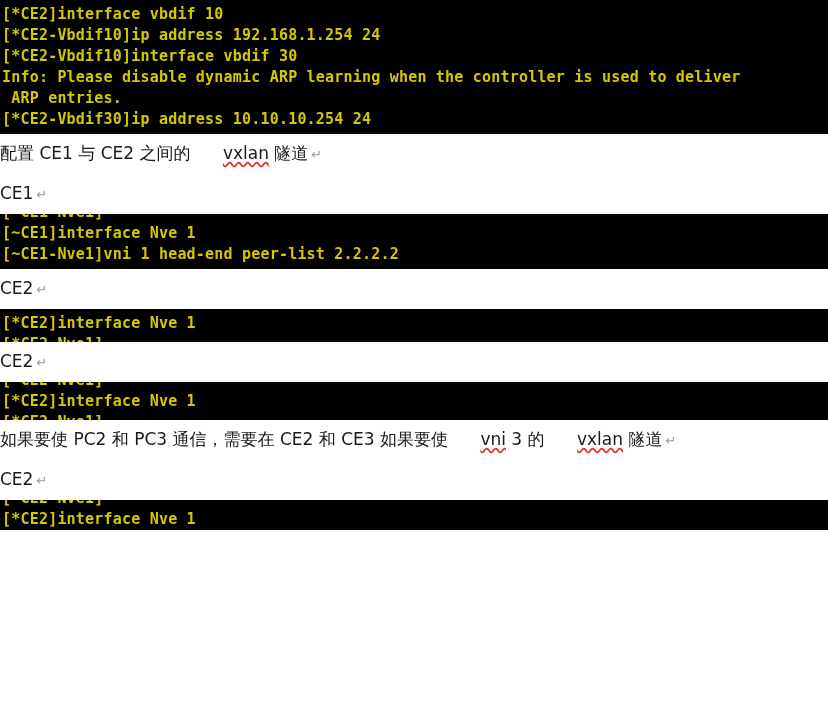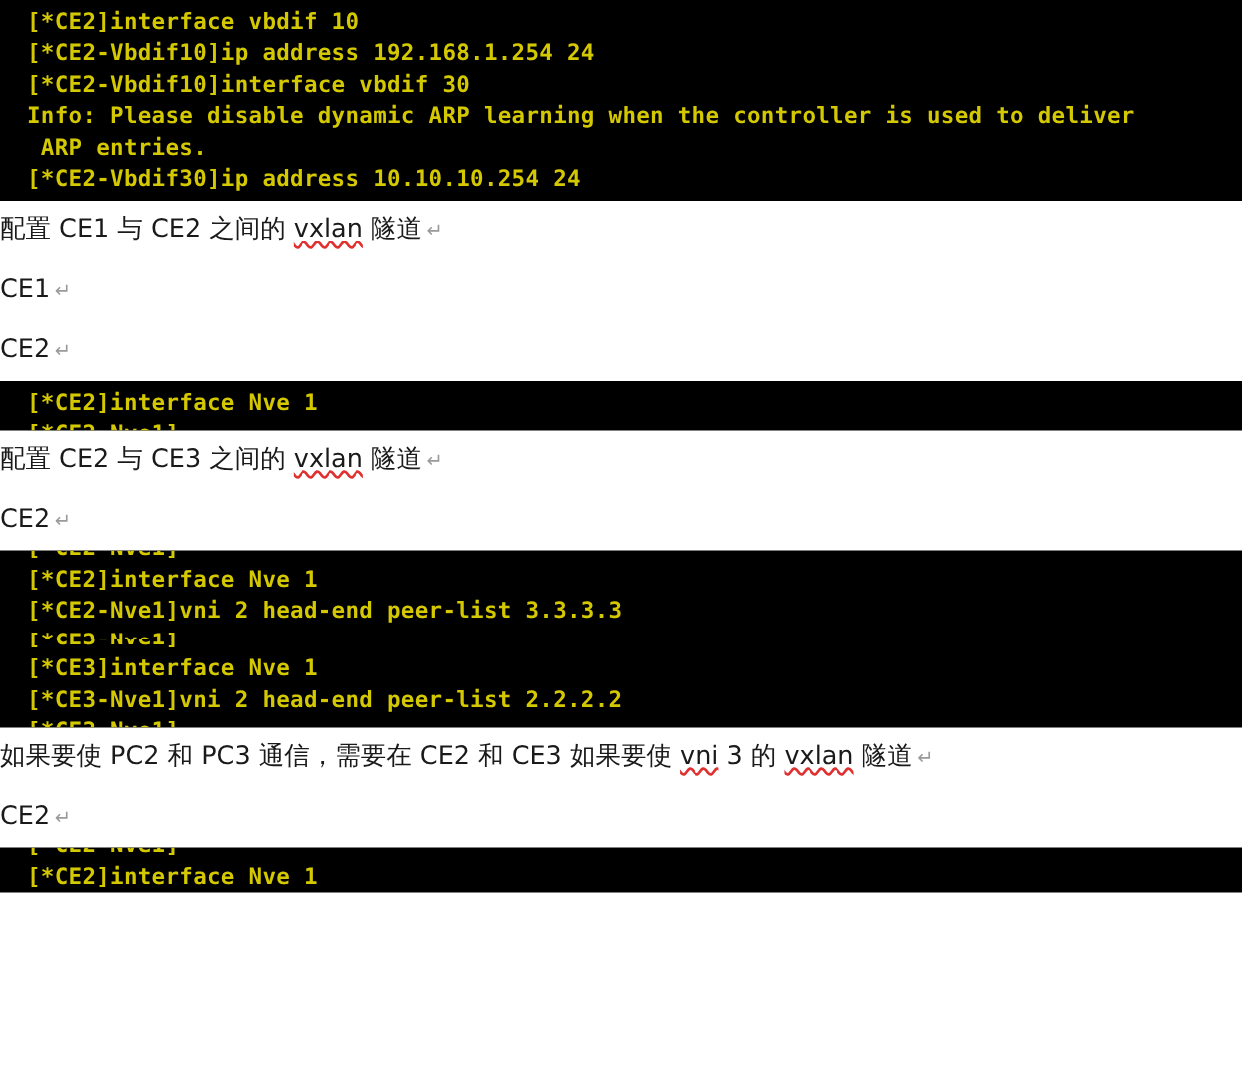--- a/index.html
+++ b/index.html
@@ -24,21 +24,21 @@
     box-sizing: border-box;
   }
   .term-inner {
     font-family: "DejaVu Sans Mono", "Liberation Mono", monospace;
     font-size: 15px;
     font-weight: bold;
     line-height: 21px;
     color: #d4c800;
     letter-spacing: 0.2px;
     white-space: pre;
-    padding-left: 18px;
+    padding-left: 2px;
   }
   .term-line {
     height: 21px;
   }
   
   .clip-top {
     height: 9px;
     overflow: hidden;
     position: relative;
   }
@@ -65,59 +65,57 @@
   .pilcrow {
     color: #9a9a9a;
     font-size: 13px;
     padding-left: 3px;
   }
   .sp {
     
     text-decoration: underline wavy #e03131;
     text-decoration-skip-ink: none;
     text-underline-offset: 2px;
+    margin-left: 27px;
   }
 </style>
 </head>
 <body>
 
 <div id="root">
     <div class="term">
       <div style="height: 4px;"></div>
       <div class="term-inner"><div class="term-line">[*CE2]interface vbdif 10</div><div class="term-line">[*CE2-Vbdif10]ip address 192.168.1.254 24</div><div class="term-line">[*CE2-Vbdif10]interface vbdif 30</div><div class="term-line">Info: Please disable dynamic ARP learning when the controller is used to deliver</div><div class="term-line"> ARP entries.</div><div class="term-line">[*CE2-Vbdif30]ip address 10.10.10.254 24</div></div>
       <div style="height: 4px;"></div>
     </div>
     <div class="para"><span>配置 CE1 与 CE2 之间的 </span><span class="sp">vxlan</span><span> 隧道</span><span class="pilcrow">↵</span></div>
     <div class="para"><span>CE1</span><span class="pilcrow">↵</span></div>
+    <div class="term">
+      <div class="clip-top">
+        <div class="term-inner"><div class="term-line">[~CE1-Nve1]</div></div>
+      </div>
+      <div class="term-inner"><div class="term-line">[~CE1]interface Nve 1</div><div class="term-line">[~CE1-Nve1]vni 1 head-end peer-list 2.2.2.2</div></div>
+      <div style="height: 4px;"></div>
+    </div>
     <div class="para"><span>CE2</span><span class="pilcrow">↵</span></div>
     <div class="term">
       <div style="height: 4px;"></div>
       <div class="term-inner"><div class="term-line">[*CE2]interface Nve 1</div></div>
       <div class="clip-bot">
         <div class="term-inner"><div class="term-line">[*CE2-Nve1]</div></div>
       </div>
     </div>
-    <div class="para"><span>配置 CE2 与 CE3 之间的 </span><span class="sp">vxlan</span><span> 隧道</span><span class="pilcrow">↵</span></div>
     <div class="para"><span>CE2</span><span class="pilcrow">↵</span></div>
     <div class="term">
       <div class="clip-top">
         <div class="term-inner"><div class="term-line">[*CE2-Nve1]</div></div>
       </div>
-      <div class="term-inner"><div class="term-line">[*CE2]interface Nve 1</div><div class="term-line">[*CE2-Nve1]vni 2 head-end peer-list 3.3.3.3</div></div>
+      <div class="term-inner"><div class="term-line">[*CE2]interface Nve 1</div></div>
       <div class="clip-bot">
         <div class="term-inner"><div class="term-line">[*CE2-Nve1]</div></div>
-      </div>
-    </div>
-    <div class="term">
-      <div class="clip-top">
-        <div class="term-inner"><div class="term-line">[*CE3-Nve1]</div></div>
-      </div>
-      <div class="term-inner"><div class="term-line">[*CE3]interface Nve 1</div><div class="term-line">[*CE3-Nve1]vni 2 head-end peer-list 2.2.2.2</div></div>
-      <div class="clip-bot">
-        <div class="term-inner"><div class="term-line">[*CE3-Nve1]</div></div>
       </div>
     </div>
     <div class="para"><span>如果要使 PC2 和 PC3 通信，需要在 CE2 和 CE3 如果要使 </span><span class="sp">vni</span><span> 3 的 </span><span class="sp">vxlan</span><span> 隧道</span><span class="pilcrow">↵</span></div>
     <div class="para"><span>CE2</span><span class="pilcrow">↵</span></div>
     <div class="term">
       <div class="clip-top">
         <div class="term-inner"><div class="term-line">[*CE2-Nve1]</div></div>
       </div>
       <div class="term-inner"><div class="term-line">[*CE2]interface Nve 1</div></div>
     </div>

